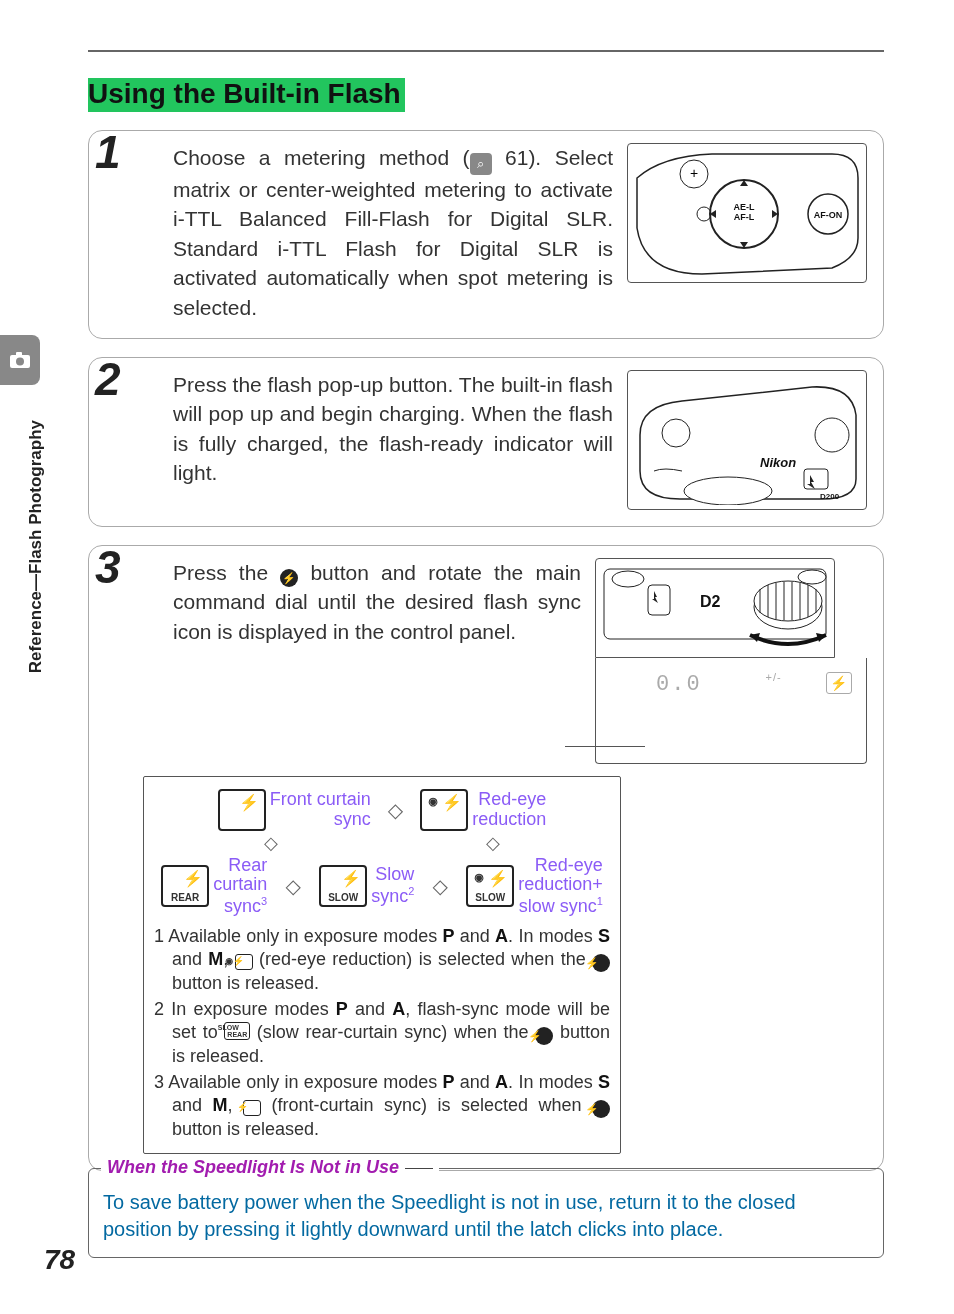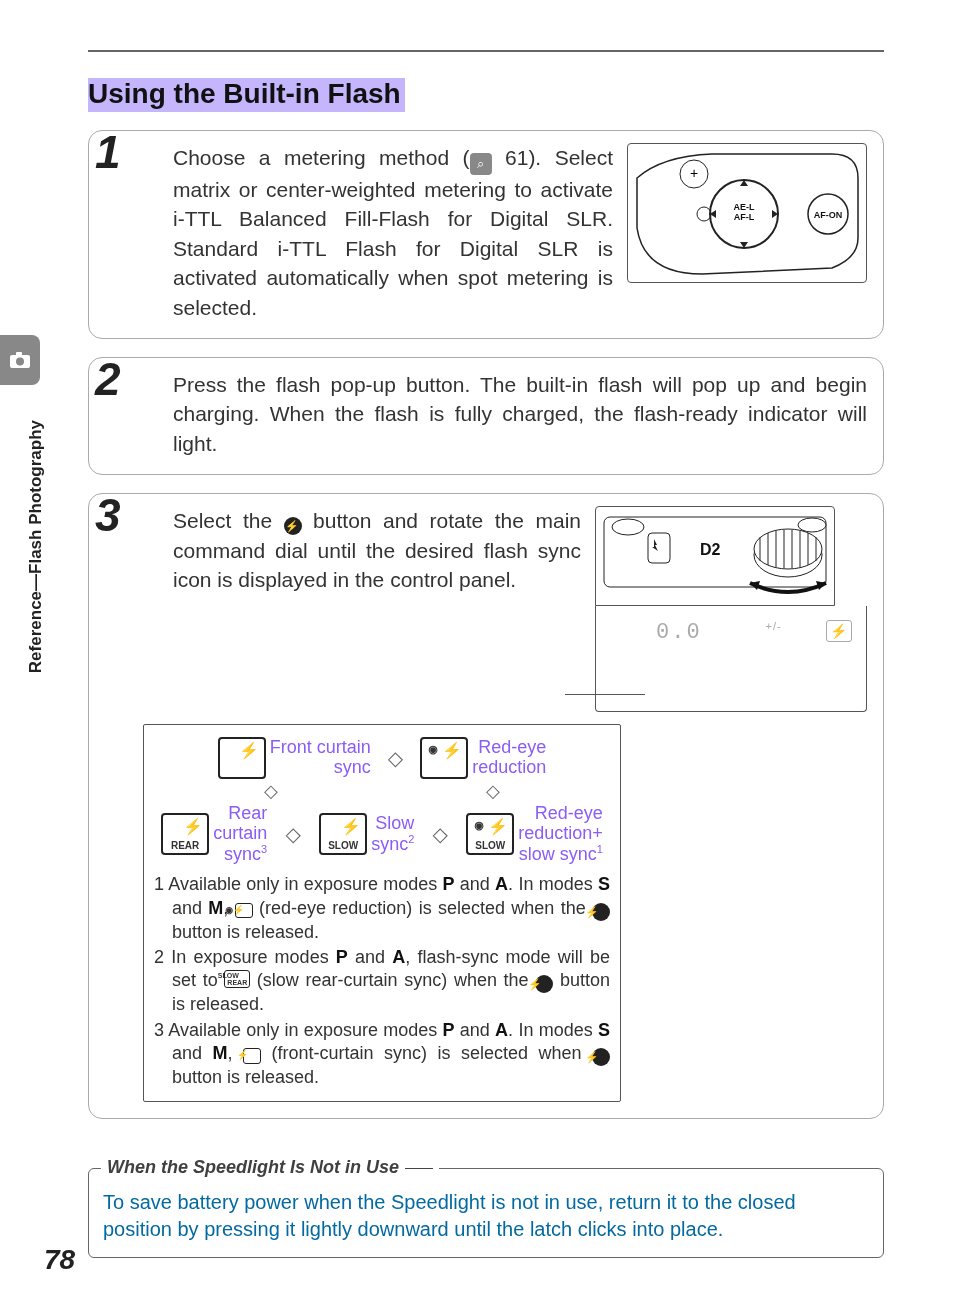--- a/index.html
+++ b/index.html
@@ -46,21 +46,21 @@
   
   .main {
     position: absolute;
     left: 88px;
     top: 78px;
     width: 796px;
   }
   .section-title {
     font-size: 28px;
     font-weight: 800;
-    background: #c4b5fd;
+    background: #22c55e;
     display: inline-block;
     padding: 0 4px 2px 0;
     color: #111;
   }
   .intro {
     font-size: 21px;
     color: #333;
     margin-top: 6px;
   }
   
@@ -268,21 +268,21 @@
   }
   .note-title {
     position: absolute;
     top: -12px;
     left: 12px;
     background: #fff;
     padding: 0 6px;
     font-size: 18px;
     font-weight: 800;
     font-style: italic;
-    color: #404040;
+    color: #a21caf;
   }
   .note-title::after {
     content:"";
     display:inline-block;
     width:28px;
     border-top:1.5px solid #444;
     vertical-align:middle;
     margin-left:6px;
   }
   .note-text {
@@ -343,29 +343,42 @@
         </svg>
       </div>
     </div>
   </div>
 
   
   <div class="step">
     <div class="step-num">2</div>
     <div class="step-row">
       <div class="step-text">Press the flash pop-up button.  The built-in flash will pop up and begin charging.  When the flash is fully charged, the flash-ready indicator will light.</div>
+      <div class="camera-illus">
+        <svg width="230" height="130" viewBox="0 0 230 130">
+          <path d="M8 60 Q8 30 50 26 L180 12 Q220 10 224 40 L224 104 Q224 124 190 124 L48 124 Q8 124 8 96 Z" fill="#fff" stroke="#222" stroke-width="1.5"></path>
+          <ellipse cx="96" cy="116" rx="44" ry="14" fill="#fff" stroke="#222"></ellipse>
+          <path d="M22 96 q10 -4 28 0" stroke="#222" fill="none"></path>
+          <circle cx="44" cy="58" r="14" fill="none" stroke="#222"></circle>
+          <circle cx="200" cy="60" r="17" fill="none" stroke="#222"></circle>
+          <rect x="172" y="94" width="24" height="20" rx="3" fill="none" stroke="#222"></rect>
+          <text x="128" y="92" font-size="13" font-weight="bold" font-style="italic" fill="#111">Nikon</text>
+          <text x="188" y="124" font-size="8" font-weight="bold" fill="#111">D200</text>
+          <path d="M178 100 l4 7 l-3 0 l4 7 l-8 -5 l3 0 z" fill="#222"></path>
+        </svg>
+      </div>
     </div>
   </div>
 
   
   <div class="step" style="position:relative;">
     <div class="step-num">3</div>
     <div class="step-row">
       <div class="step-text">
-        <span>Select the </span><span class="icon-round">⚡</span><span> button and rotate the main command dial until the desired flash sync icon is displayed in the control panel.</span>
+        <span>Press the </span><span class="icon-round">⚡</span><span> button and rotate the main command dial until the desired flash sync icon is displayed in the control panel.</span>
       </div>
       <div class="panel-right">
         <div class="camera-illus" style="height:100px; border-radius:4px 4px 0 0;">
           <svg width="230" height="94" viewBox="0 0 230 94">
             <rect x="4" y="8" width="222" height="70" rx="6" fill="#fff" stroke="#222"></rect>
             <ellipse cx="28" cy="18" rx="16" ry="8" fill="#fff" stroke="#222"></ellipse>
             <rect x="48" y="24" width="22" height="30" rx="4" fill="none" stroke="#222"></rect>
             <path d="M54 30 l3 6 l-2 0 l3 6 l-6 -4 l2 0 z" fill="#222"></path>
             <text x="100" y="46" font-size="16" font-weight="bold" fill="#111">D2</text>
             <ellipse cx="188" cy="46" rx="34" ry="22" fill="#fff" stroke="#222"></ellipse>

